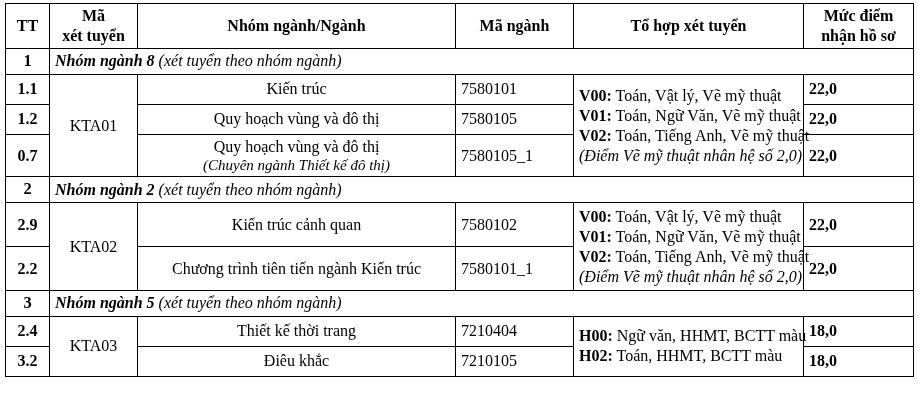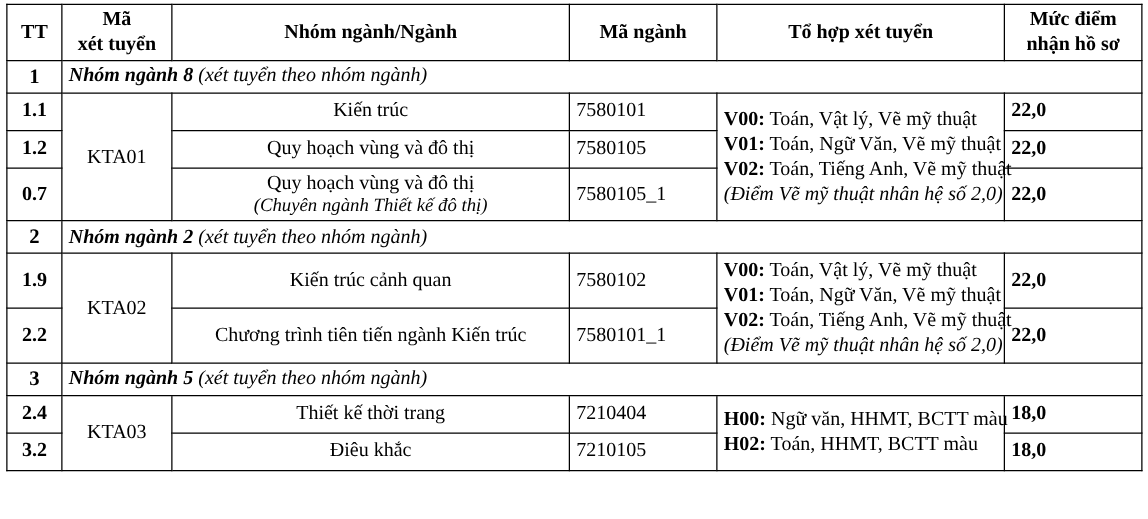--- a/index.html
+++ b/index.html
@@ -178,21 +178,21 @@
       </tr>
 
       <tr class="group-row">
         <td class="row-num bold">2</td>
         <td class="group-label" colspan="5">
           <span>Nhóm ngành 2</span>
           <span class="sub">(xét tuyển theo nhóm ngành)</span>
         </td>
       </tr>
       <tr style="height:44px;">
-        <td class="row-num">1.9</td>
+        <td class="row-num">2.9</td>
         <td class="major-cell" rowspan="2">KTA02</td>
         <td class="name-cell">Kiến trúc cảnh quan</td>
         <td class="code-cell">7580102</td>
         <td class="combo-cell" rowspan="2">
           <div class="line"><span class="bold">V00:</span><span> Toán, Vật lý, Vẽ mỹ thuật</span></div>
           <div class="line"><span class="bold">V01:</span><span> Toán, Ngữ Văn, Vẽ mỹ thuật</span></div>
           <div class="line"><span class="bold">V02:</span><span> Toán, Tiếng Anh, Vẽ mỹ thuật</span></div>
           <div class="note">(Điểm Vẽ mỹ thuật nhân hệ số 2,0)</div>
         </td>
         <td class="score-cell">22,0</td>

